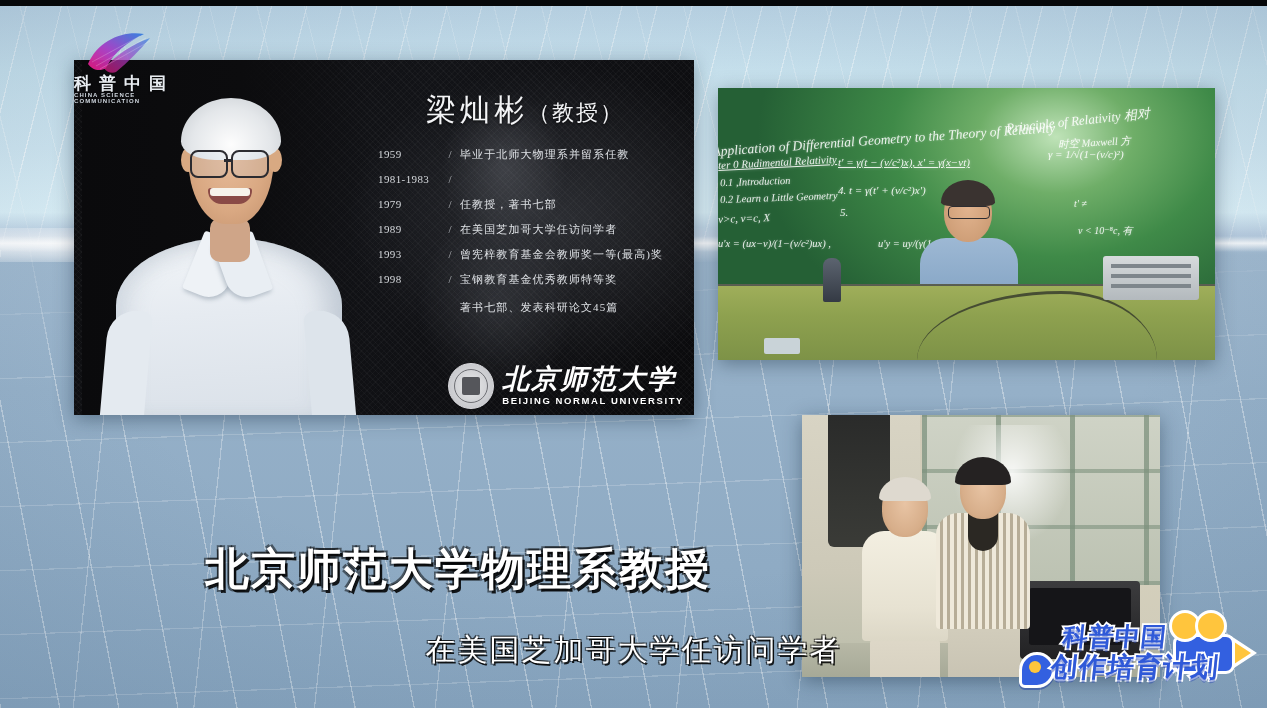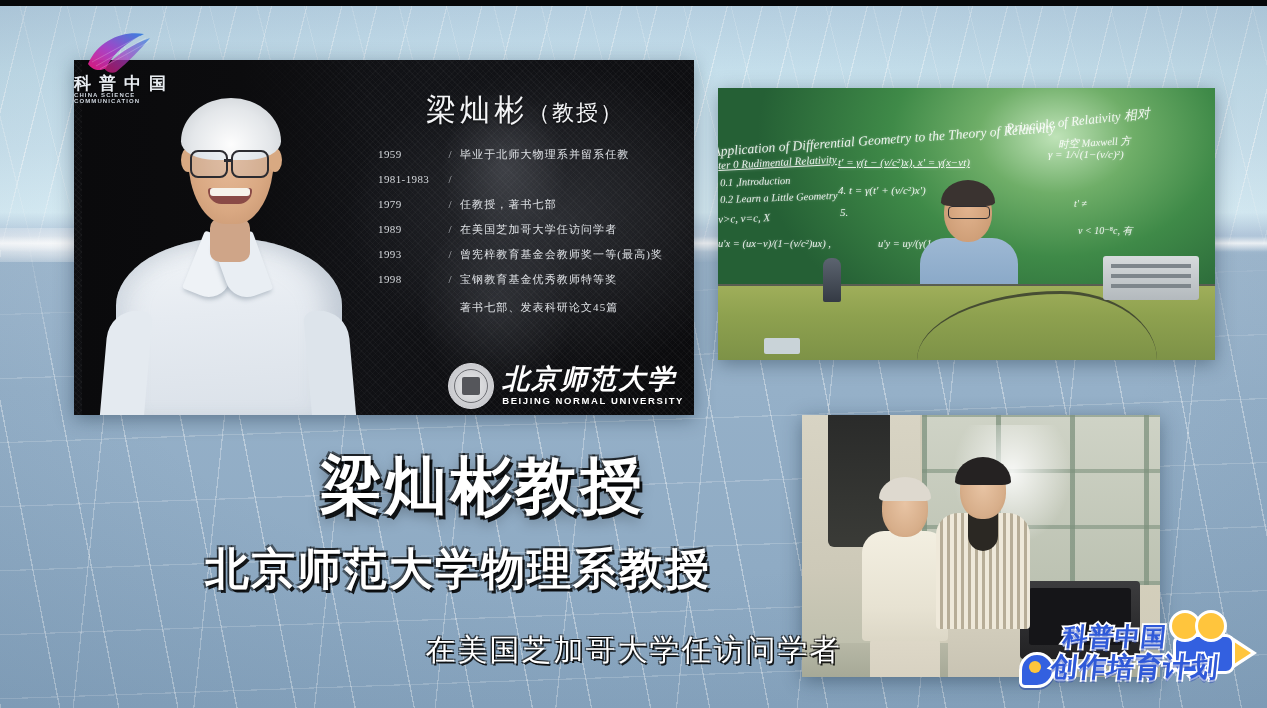--- a/index.html
+++ b/index.html
@@ -450,21 +450,20 @@
     </div>
     <div class="duo-p2">
       <div class="d-pants2"></div>
       <div class="d-shirt2"></div>
       <div class="d-collar2"></div>
       <div class="d-head"></div>
       <div class="d-hair-b"></div>
     </div>
   </div>
 
-  <div id="overlay-title">梁灿彬教授</div>
   <div id="overlay-sub">北京师范大学物理系教授</div>
   <div id="caption">在美国芝加哥大学任访问学者</div>
 
   <div id="program-logo">
     <div class="pl-cam">
       <div class="pl-cam-tri"></div>
       <div class="pl-cam-lens"></div>
       <div class="pl-cam-body"></div>
       <div class="pl-cam-r1"></div>
       <div class="pl-cam-r2"></div>

